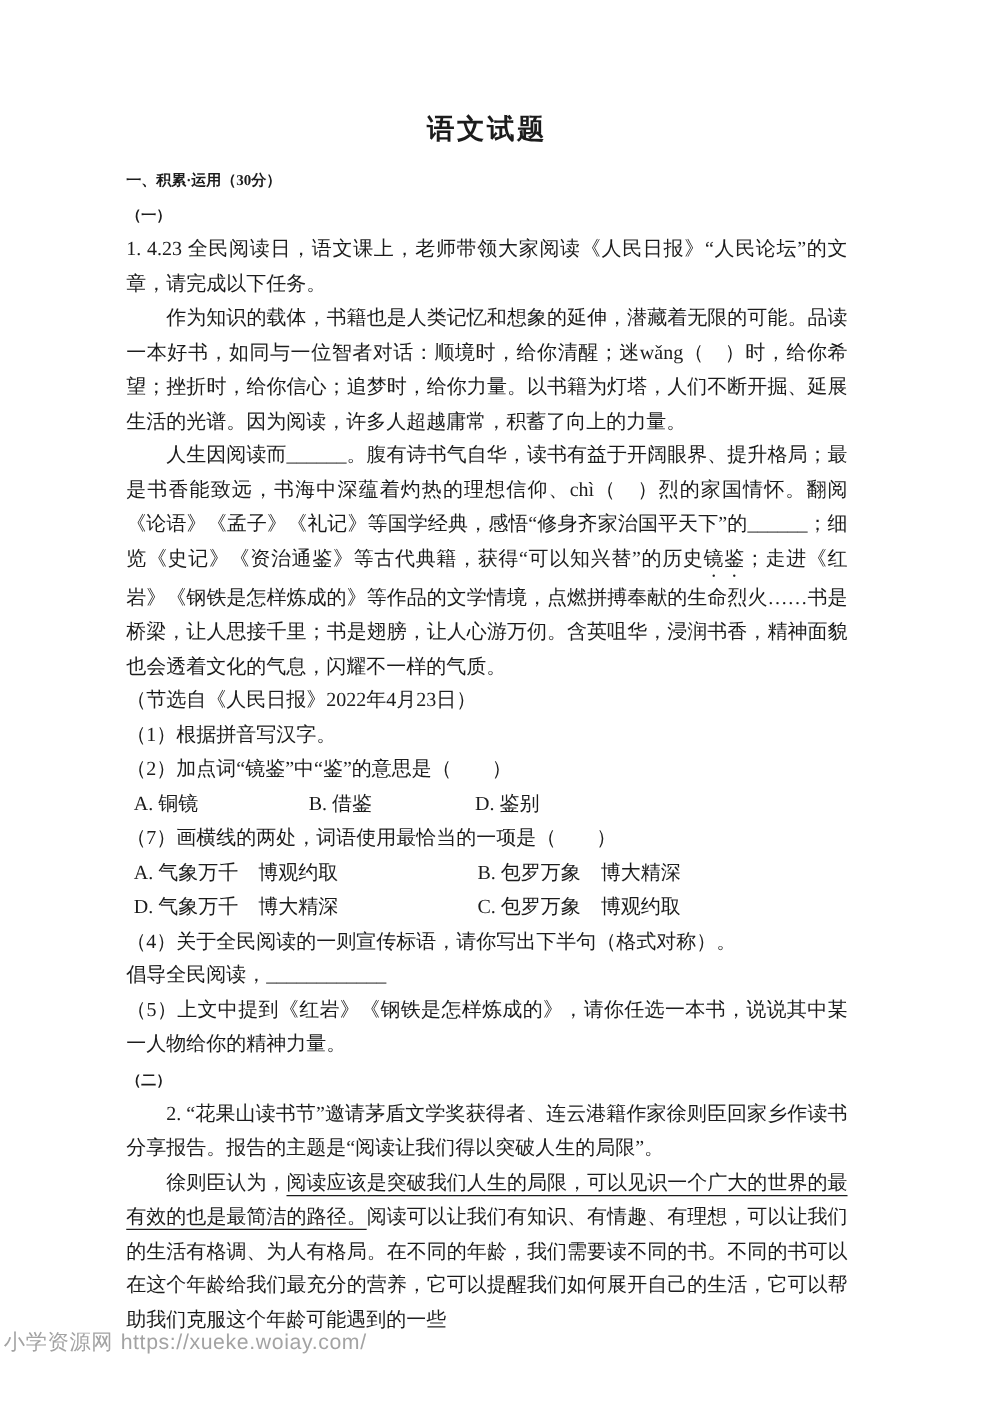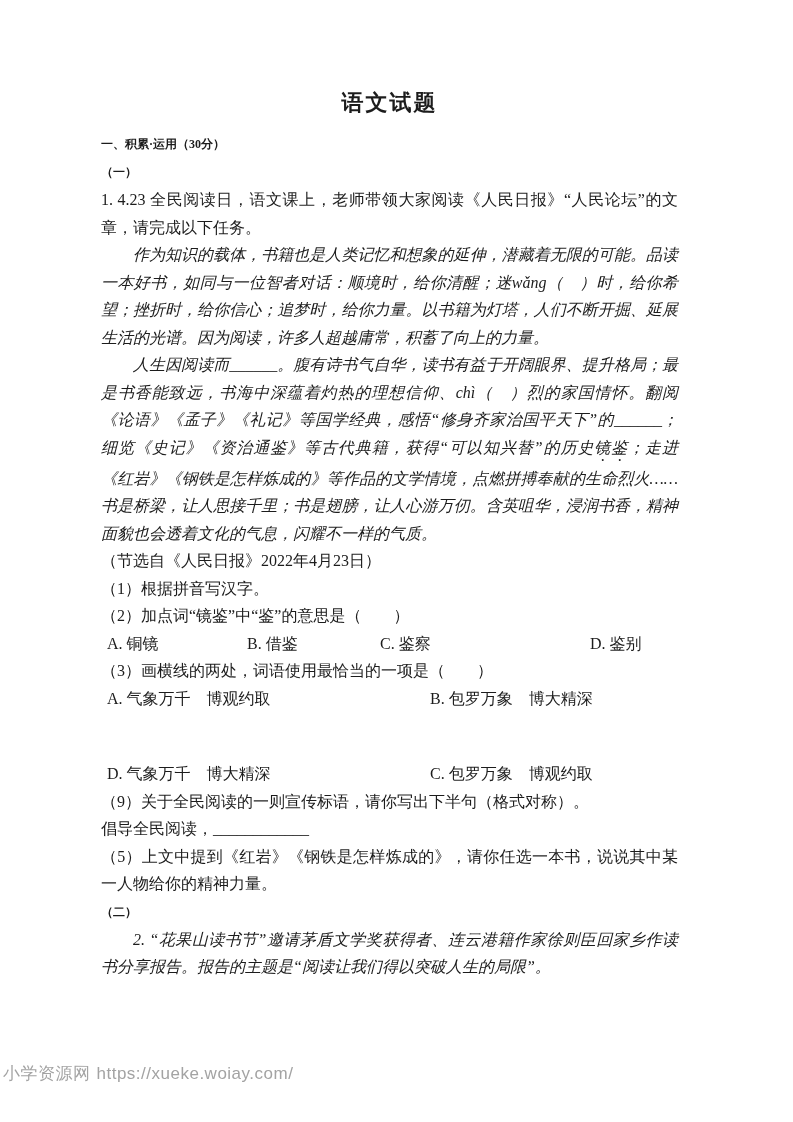--- a/index.html
+++ b/index.html
@@ -18,21 +18,21 @@
   .page p { margin:0; text-align:justify; }
   .title {
     margin:0 0 12px 0;
     font-size:22px; line-height:30px;
     font-weight:bold; text-align:center;
     letter-spacing:2px;
   }
   .sec-heading, .part-label {
     margin:0; font-size:12px; line-height:28px; font-weight:bold;
   }
-  .kai { font-style:italic; }
+  .kai { }
   .ind { text-indent:2em; }
   .attr { text-align:left; padding-right:20px; }
   .emph {
     -webkit-text-emphasis:filled dot;
     -webkit-text-emphasis-position:under left;
     text-emphasis:filled dot;
     text-emphasis-position:under left;
     margin-top:28px;
   }
   .ul {
@@ -42,21 +42,20 @@
   }
   .opts4 {
     display:grid;
     grid-template-columns:140px 133px 210px 1fr;
     padding-left:6px;
   }
   .opts2 {
     display:grid;
     grid-template-columns:275px 1fr;
     padding-left:6px;
-    gap:48px;
   }
   .opt { white-space:nowrap; }
   .footer {
     position:absolute; left:0; top:1060px; width:100%;
     text-align:left;
     font-family:"Liberation Sans","DejaVu Sans",sans-serif;
     font-size:17px; color:#a3a3a3; letter-spacing:0.5px;
   }
   .footer span { margin:0 3px; }
 </style>
@@ -79,41 +78,41 @@
 
   <p class="attr">（节选自《人民日报》2022年4月23日）</p>
 
   <p>（1）根据拼音写汉字。</p>
 
   <p>（2）加点词“镜鉴”中“鉴”的意思是（　　）</p>
 
   <div class="opts4">
     <span class="opt">A. 铜镜</span>
     <span class="opt">B. 借鉴</span>
-    <span class="opt">C. 鉴察</span>
     <span class="opt">D. 鉴别</span>
   </div>
 
-  <p>（3）画横线的两处，词语使用最恰当的一项是（　　）</p>
+  <p>（7）画横线的两处，词语使用最恰当的一项是（　　）</p>
 
   <div class="opts2">
     <span class="opt">A. 气象万千　博观约取</span>
     <span class="opt">B. 包罗万象　博大精深</span>
     <span class="opt">D. 气象万千　博大精深</span>
     <span class="opt">C. 包罗万象　博观约取</span>
   </div>
 
-  <p>（9）关于全民阅读的一则宣传标语，请你写出下半句（格式对称）。</p>
+  <p>（4）关于全民阅读的一则宣传标语，请你写出下半句（格式对称）。</p>
 
   <p><span>倡导全民阅读，</span><span>____________</span></p>
 
   <p>（5）上文中提到《红岩》《钢铁是怎样炼成的》，请你任选一本书，说说其中某一人物给你的精神力量。</p>
 
   <h3 class="part-label">（二）</h3>
 
   <p class="kai ind">2. “花果山读书节”邀请茅盾文学奖获得者、连云港籍作家徐则臣回家乡作读书分享报告。报告的主题是“阅读让我们得以突破人生的局限”。</p>
 
+  <p class="kai ind"><span>徐则臣认为，</span><span class="ul">阅读应该是突破我们人生的局限，可以见识一个广大的世界的最有效的也是最简洁的路径。</span><span>阅读可以让我们有知识、有情趣、有理想，可以让我们的生活有格调、为人有格局。在不同的年龄，我们需要读不同的书。不同的书可以在这个年龄给我们最充分的营养，它可以提醒我们如何展开自己的生活，它可以帮助我们克服这个年龄可能遇到的一些</span></p>
 
   <div class="footer">
     <span>小学资源网</span><span>https://xueke.woiay.com/</span>
   </div>
 
 </div>
 
 </body></html>

